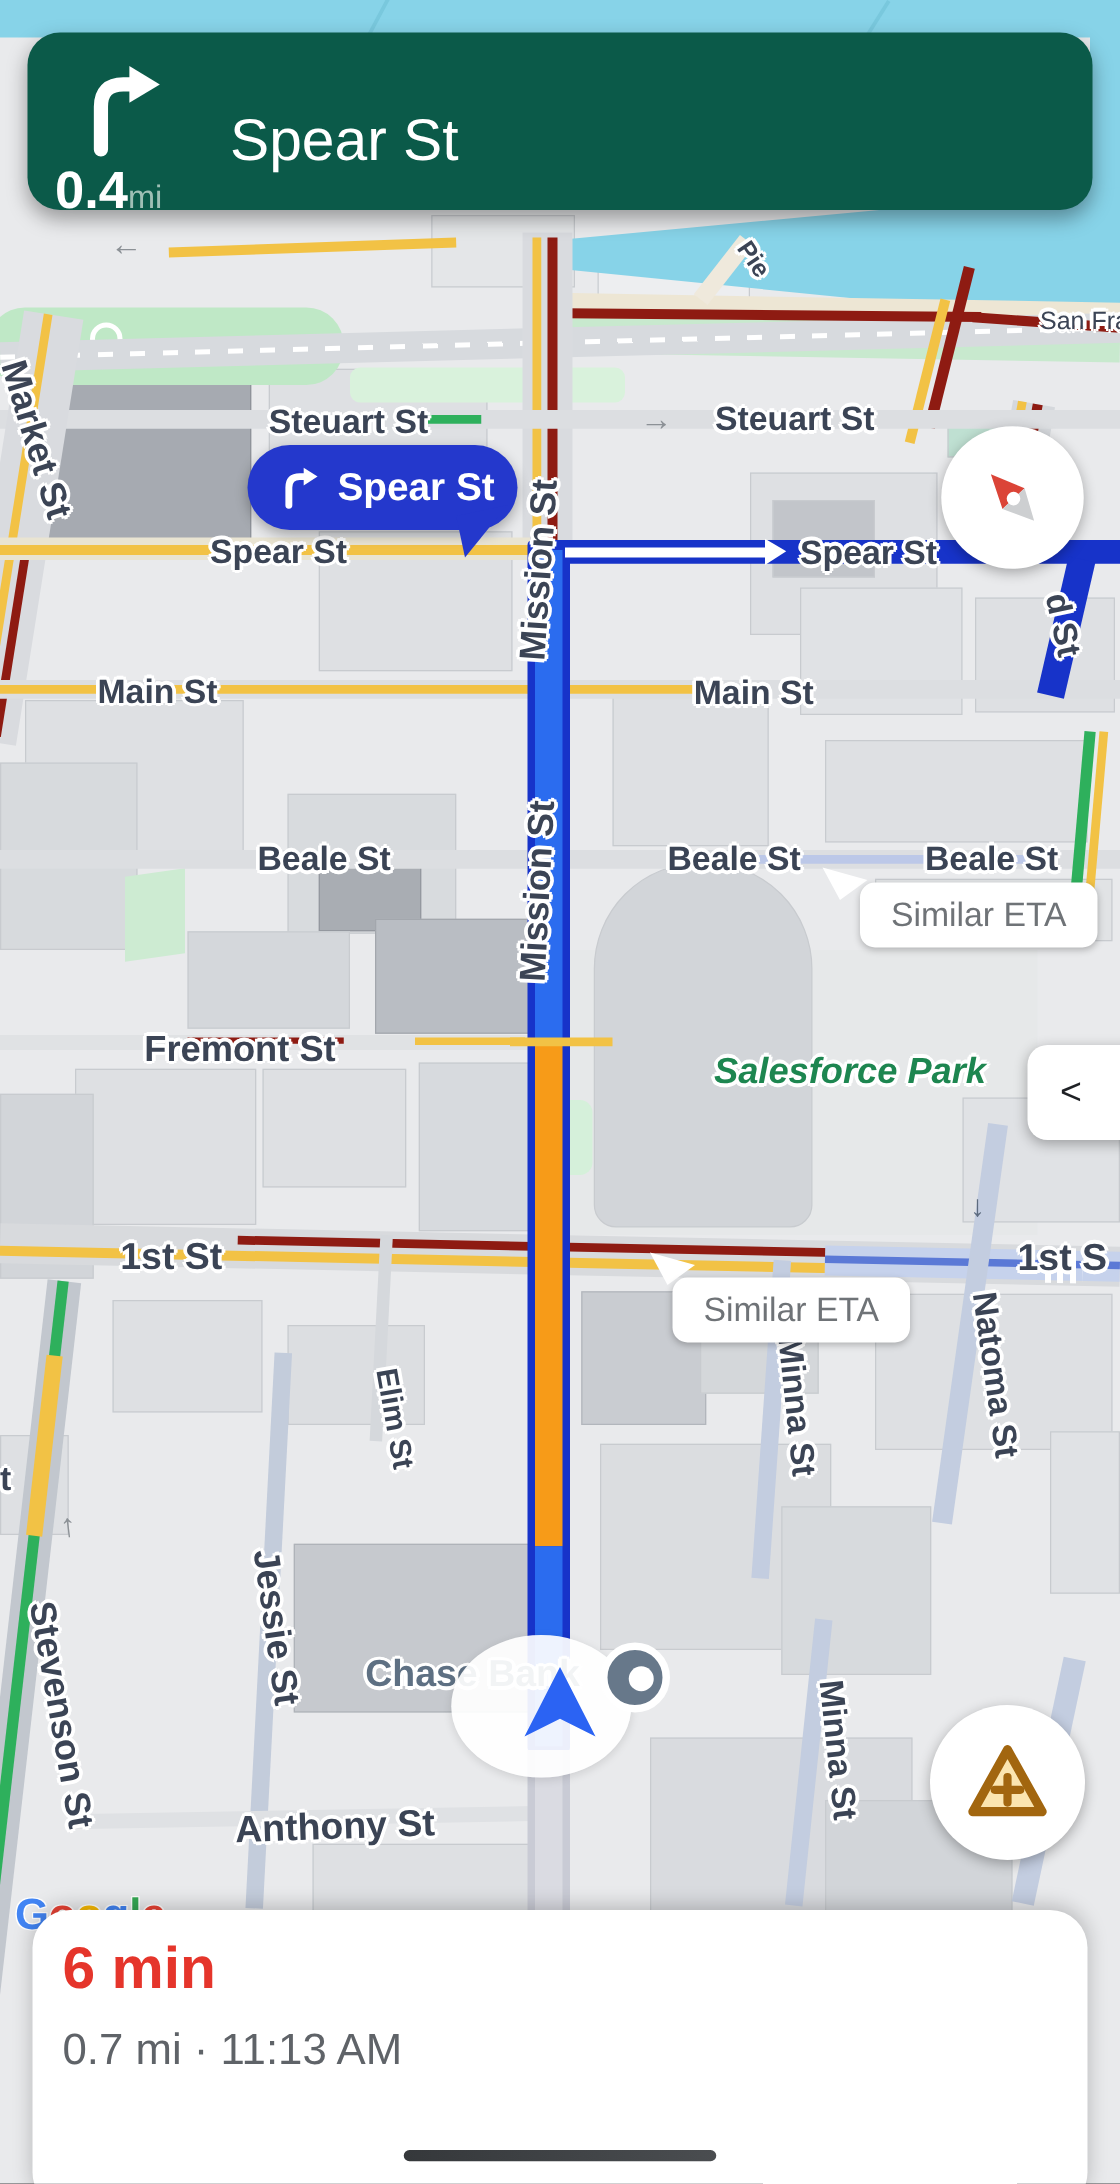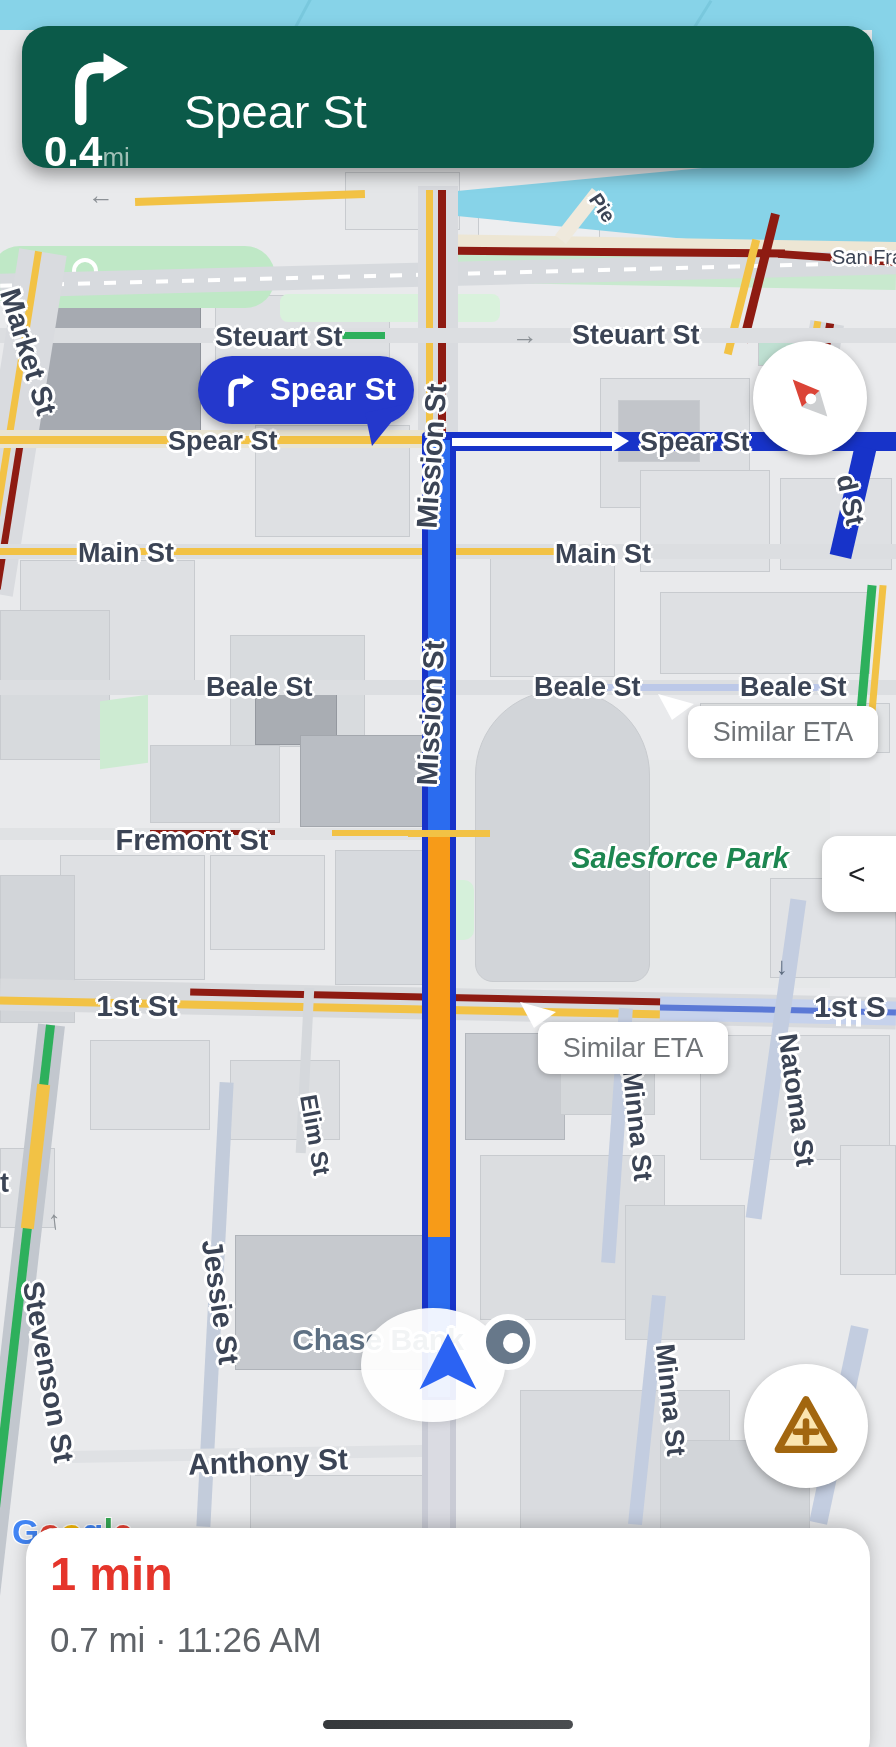--- a/index.html
+++ b/index.html
@@ -283,17 +283,17 @@
       <svg width="78" height="78" viewBox="0 0 48 48">
           <path d="M14 44 V23 Q14 12 25 12 H29" fill="none" stroke="#fff" stroke-width="7" stroke-linecap="round"></path>
           <polygon points="28,3 28,21 43,12" fill="#fff"></polygon>
         </svg>
     </span>
     <div class="dist"><span>0.4</span><span class="dist-unit">mi</span></div>
     <div class="instruction">Spear St</div>
   </div>
 
   <div class="sheet">
-    <div class="eta">1 min</div>
-    <div class="details">0.7 mi · 11:26 AM</div>
+    <div class="eta">6 min</div>
+    <div class="details">0.7 mi · 11:13 AM</div>
     <div class="handle"></div>
   </div>
 </div>
 
 </body></html>

